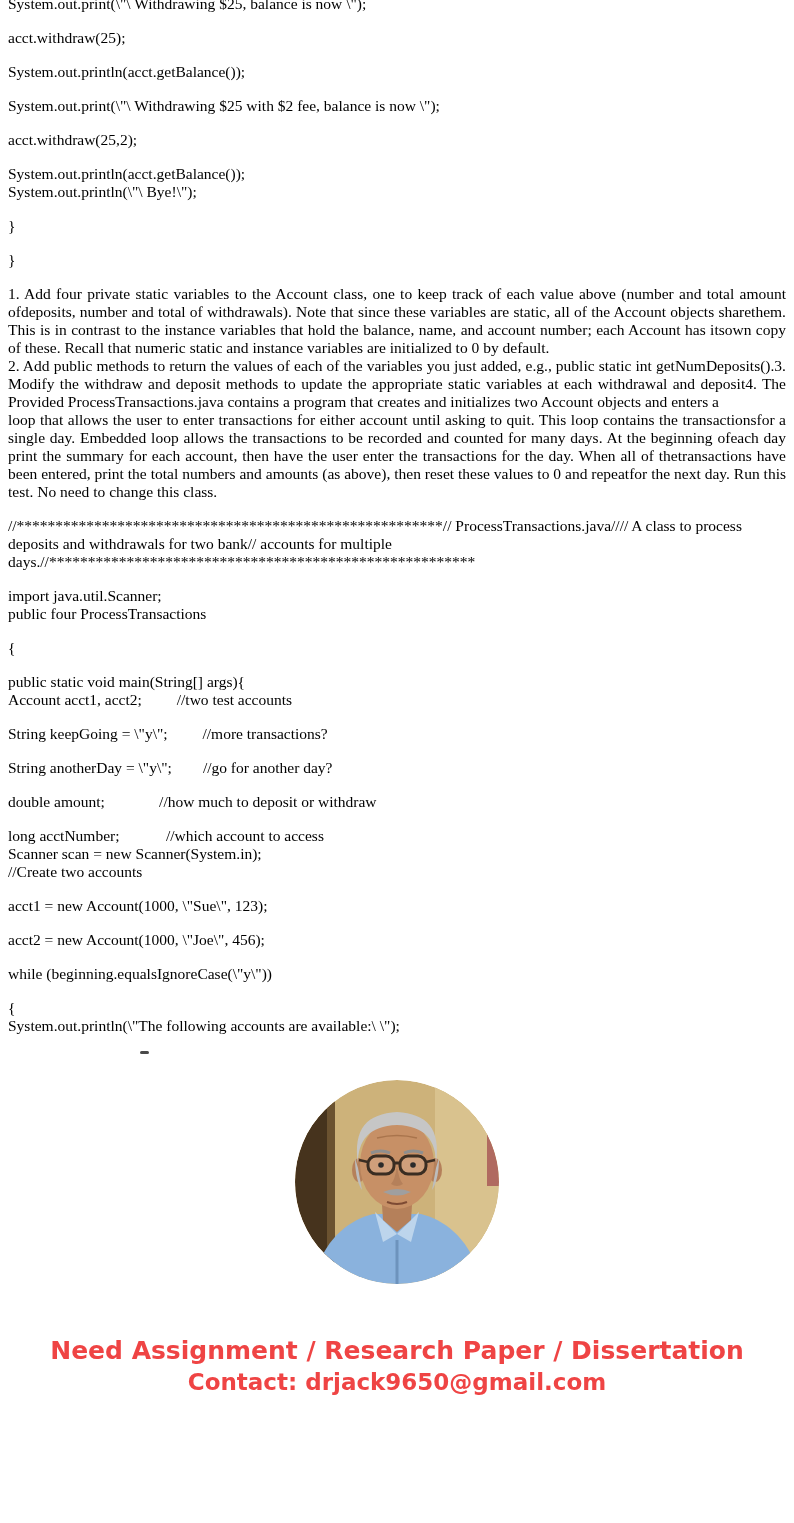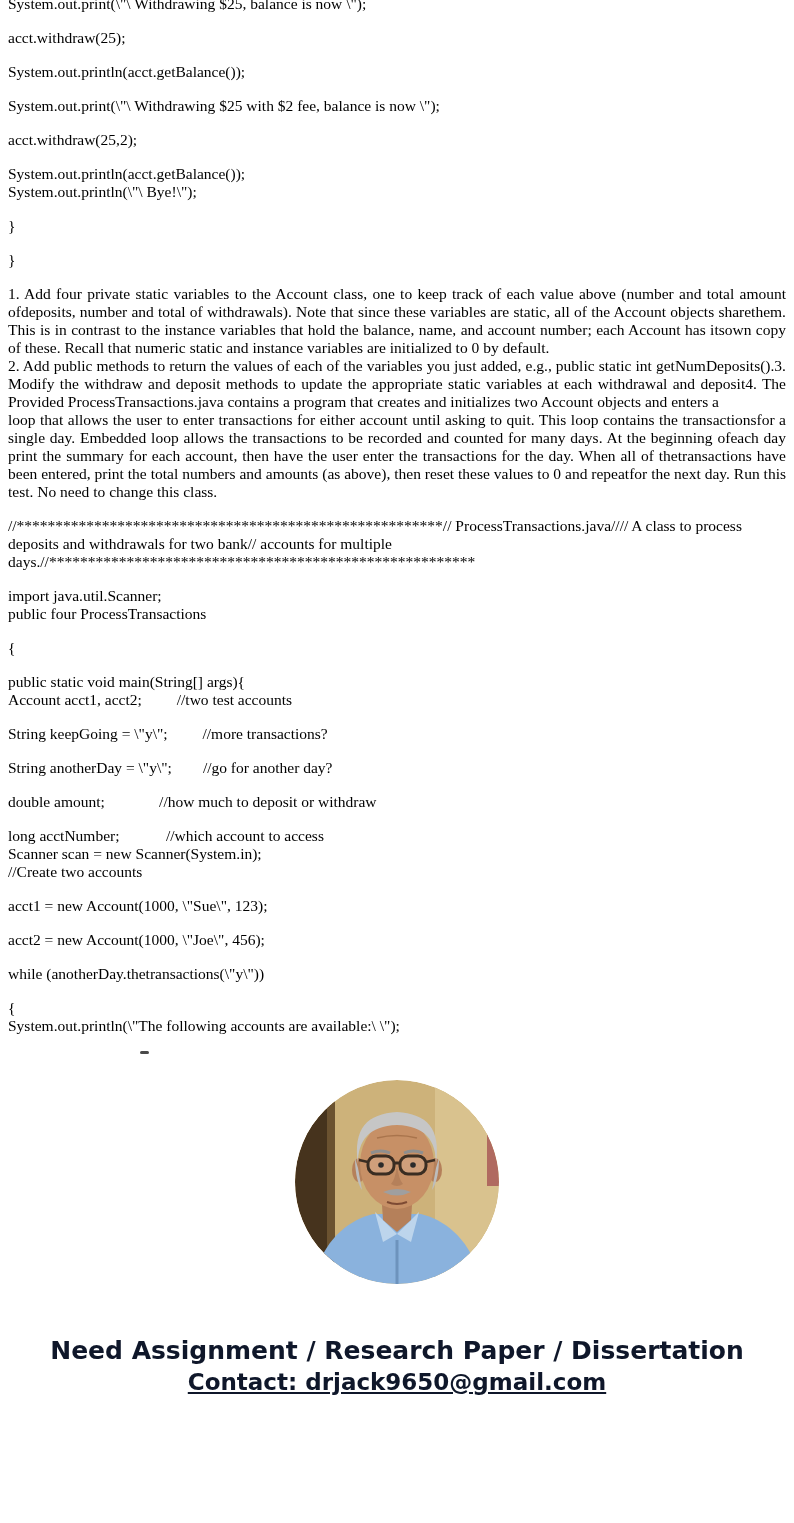--- a/index.html
+++ b/index.html
@@ -39,24 +39,24 @@
     border-radius: 50%;
     overflow: hidden;
     margin: 26px auto 0 auto;
   }
   .photo svg { display: block; }
   .promo {
     margin-top: 52px;
     text-align: center;
     font-family: "DejaVu Sans", sans-serif;
     font-weight: bold;
-    color: #0f172a;
+    color: #ef4444;
   }
   .promo-heading { font-size: 25px; line-height: 30px; }
-  .promo-contact { font-size: 23px; line-height: 28px; margin-top: 2px; text-decoration: underline; }
+  .promo-contact { font-size: 23px; line-height: 28px; margin-top: 2px; }
 </style>
 </head>
 <body>
 
 <div class="doc">
   <p class="ln">System.out.print(\"\ Withdrawing $25, balance is now \");</p>
   <p class="ln">acct.withdraw(25);</p>
   <p class="ln">System.out.println(acct.getBalance());</p>
   <p class="ln">System.out.print(\"\ Withdrawing $25 with $2 fee, balance is now \");</p>
   <p class="ln">acct.withdraw(25,2);</p>
@@ -76,21 +76,21 @@
   <p class="ln tight">public static void main(String[] args){</p>
   <p class="ln">Account acct1, acct2;         //two test accounts</p>
   <p class="ln">String keepGoing = \"y\";         //more transactions?</p>
   <p class="ln">String anotherDay = \"y\";        //go for another day?</p>
   <p class="ln">double amount;              //how much to deposit or withdraw</p>
   <p class="ln tight">long acctNumber;            //which account to access</p>
   <p class="ln tight">Scanner scan = new Scanner(System.in);</p>
   <p class="ln">//Create two accounts</p>
   <p class="ln">acct1 = new Account(1000, \"Sue\", 123);</p>
   <p class="ln">acct2 = new Account(1000, \"Joe\", 456);</p>
-  <p class="ln">while (anotherDay.thetransactions(\"y\"))</p>
+  <p class="ln">while (beginning.equalsIgnoreCase(\"y\"))</p>
   <p class="ln tight">{</p>
   <p class="ln">System.out.println(\"The following accounts are available:\ \");</p>
 
   <div class="cut-mark"></div>
 </div>
 
 <div class="photo">
   <svg width="204" height="204" viewBox="0 0 204 204" aria-hidden="true">
     <defs>
       <clipPath id="pc">

